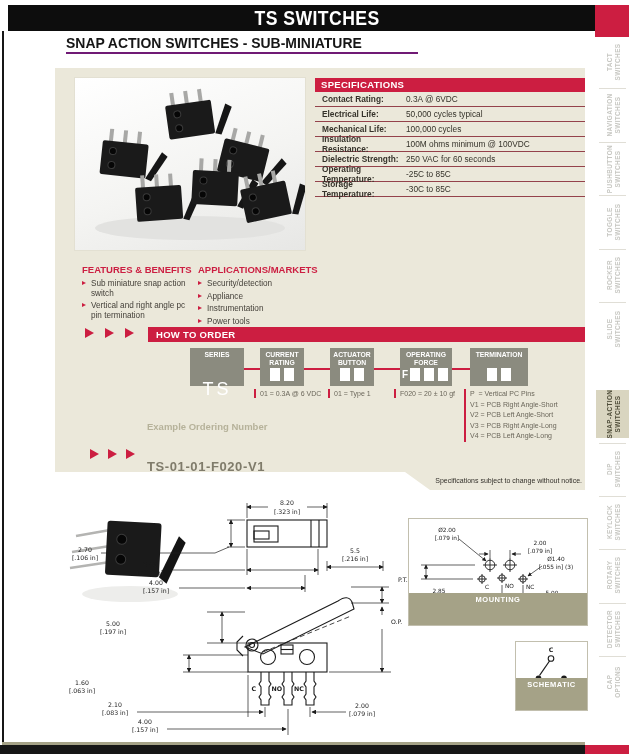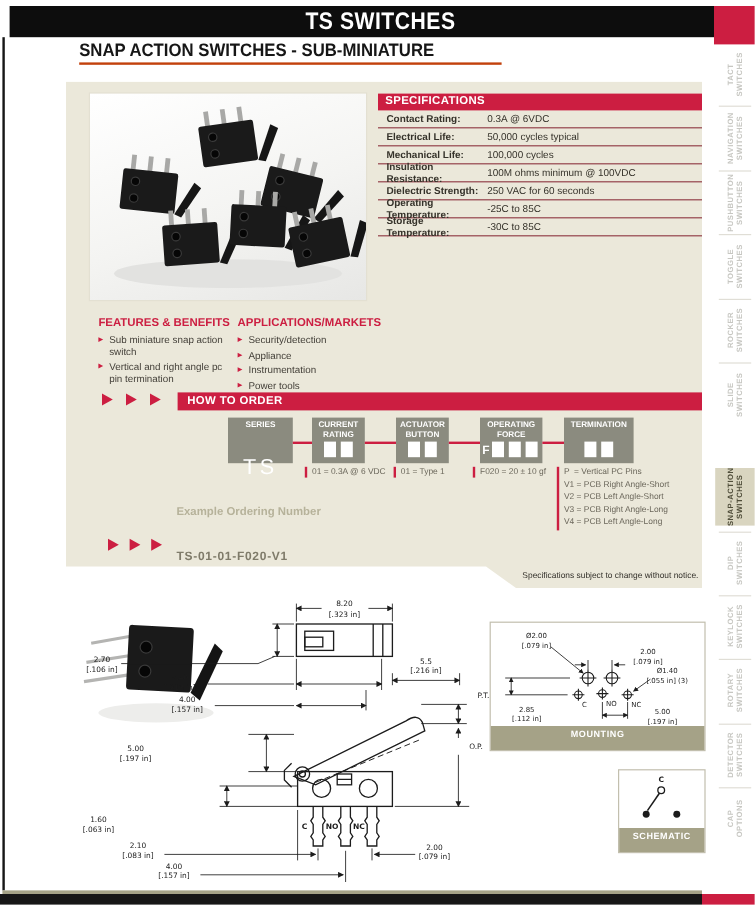--- a/index.html
+++ b/index.html
@@ -7,21 +7,21 @@
        font-family:"Liberation Sans",sans-serif;overflow:hidden;
        -webkit-font-smoothing:antialiased;}
   .abs{position:absolute;}
   
   .left-rule{left:2px;top:31px;width:2px;height:711px;background:#161616;}
   .header-bar{left:8px;top:5px;width:619px;height:26px;background:#0d0d0d;
               display:flex;align-items:center;justify-content:center;}
   .header-bar span{color:#fff;font-weight:bold;font-size:20px;letter-spacing:.5px;
                    transform:scaleX(.88);}
   .corner-square{left:595px;top:5px;width:34px;height:32px;background:#cc1e41;}
-  .subtitle{left:66px;top:34px;width:352px;border-bottom:2px solid #c2410c;
+  .subtitle{left:66px;top:34px;width:352px;border-bottom:2px solid #701a75;
             padding-bottom:0;}
   .subtitle span{display:inline-block;font-size:15px;font-weight:bold;color:#161616;
                  transform:scaleX(.93);transform-origin:left;white-space:nowrap;}
   
   .beige{left:55px;top:68px;width:530px;height:422px;background:#ebe8da;
          clip-path:polygon(0 0,530px 0,530px 422px,375px 422px,350px 404px,0 404px);}
   
   .photo{left:75px;top:78px;width:230px;height:172px;
          background:linear-gradient(160deg,#ffffff 0%,#f4f4f2 55%,#e7e7e5 100%);
          box-shadow:0 0 0 1px #e3e0d2;}
@@ -46,25 +46,25 @@
            box-sizing:border-box;letter-spacing:.3px;}
   .obox{top:348px;height:38px;background:#8b8b7f;color:#fff;text-align:center;
         box-sizing:border-box;padding-top:3px;}
   .obox .lbl{font-size:6.8px;font-weight:bold;line-height:7.5px;}
   .sq{display:inline-block;width:10px;height:13px;background:#fff;margin:2px 2px 0;}
   .conn{top:368px;height:2px;background:#cc1e41;}
   .note{top:389px;border-left:2px solid #cc1e41;padding-left:4px;font-size:7px;
         color:#6b675b;line-height:9px;}
   .opts div{line-height:10.5px;white-space:pre;}
   .ex-label{color:#b6b29a;font-weight:bold;font-size:9.5px;}
-  .ex-value{color:#7f7b6a;font-weight:bold;font-size:10px;letter-spacing:.6px;}
+  .ex-value{color:#7f7b6a;font-weight:bold;font-size:13px;letter-spacing:.6px;}
   .footnote{left:360px;top:477px;width:222px;text-align:right;font-size:7px;color:#33302a;}
   
   .dbox{background:#fff;border:1px solid #c2bfae;}
-  .caption{position:absolute;left:0;bottom:0;width:100%;height:20px;background:#a5a287;
+  .caption{position:absolute;left:0;bottom:0;width:100%;height:32px;background:#a5a287;
            color:#fff;font-size:7.5px;font-weight:bold;text-align:center;line-height:14px;
            letter-spacing:.5px;}
   svg text{font-family:"DejaVu Sans",sans-serif;font-size:6.2px;fill:#1c1c1c;}
   svg text.pin{font-size:6.3px;font-weight:bold;}
   svg text.sm{font-size:5.8px;}
   
   .tab{left:596px;width:33px;height:44px;}
   .tab-rot{position:absolute;left:50%;top:50%;width:70px;
            transform:translate(-50%,-50%) rotate(-90deg);text-align:center;
            font-size:6.4px;font-weight:bold;line-height:7.5px;letter-spacing:.4px;

